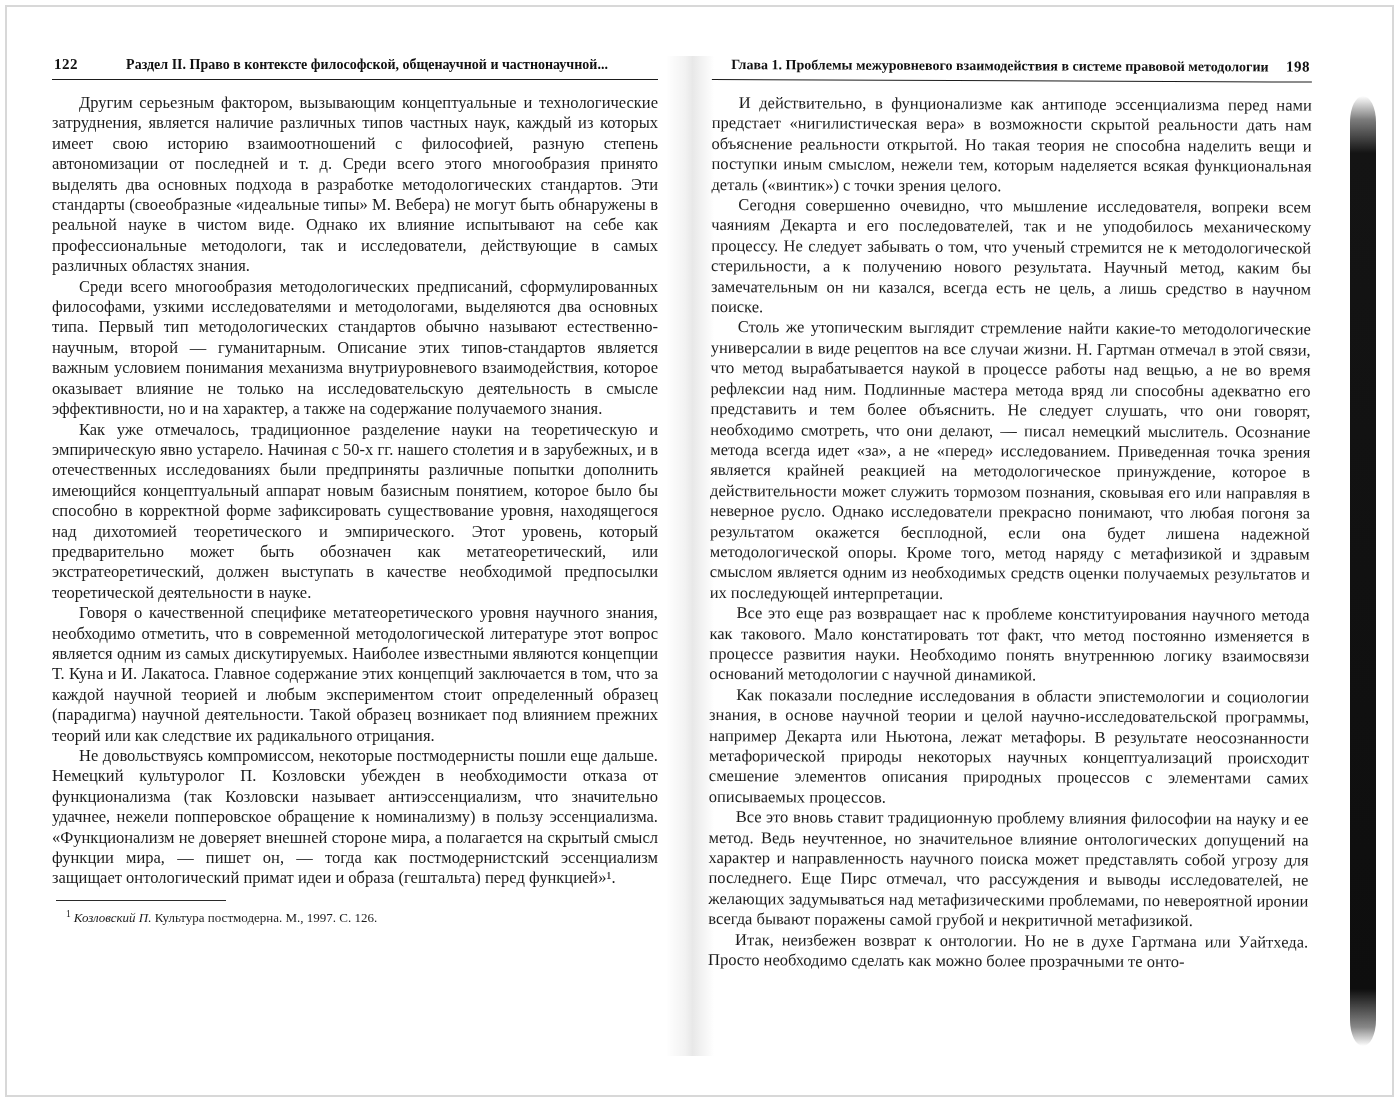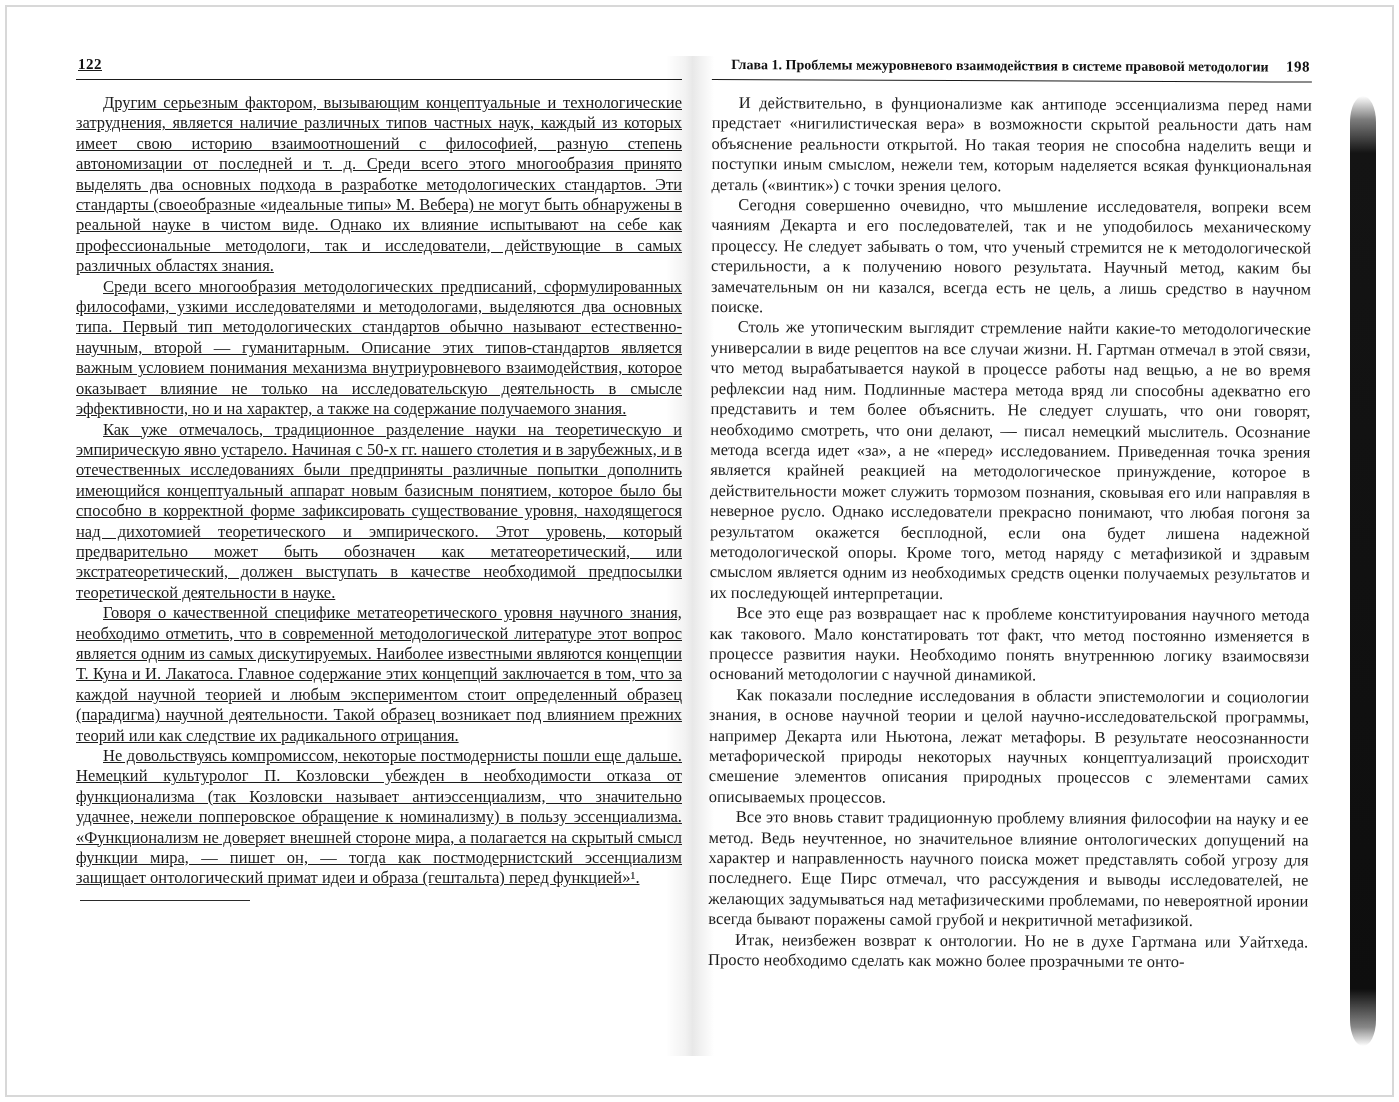--- a/index.html
+++ b/index.html
@@ -13,21 +13,21 @@
   .frame {
     position: absolute; inset: 5px;
     border: 2px solid #d8d8d8;
     pointer-events: none;
   }
   .page {
     position: absolute;
     top: 56px;
     color: #1c1c1c;
   }
-  .page-left  { left: 76px;  width: 606px; text-decoration: underline; }
+  .page-left  { left: 52px;  width: 606px; }
   .page-right { left: 712px; width: 600px; transform: rotate(0.25deg); transform-origin: top left; }
 
   .running-head {
     display: flex; align-items: baseline;
     font-weight: bold; font-size: 14px;
     color: #111;
     padding: 0 2px;
   }
   .running-head .pagenum { font-size: 15px; letter-spacing: 0.5px; }
   .running-head .title   { flex: 1; text-align: center; padding: 0 10px; }
@@ -81,30 +81,35 @@
   }
 </style>
 </head>
 <body>
 
 <div class="scan">
 
   <div class="page page-left">
     <div class="running-head">
       <span class="pagenum">122</span>
+      <span class="title">Раздел II. Право в контексте философской, общенаучной и частнонаучной...</span>
     </div>
     <div class="head-rule"></div>
     <div class="text-block">
       <p>Другим серьезным фактором, вызывающим концептуальные и технологические затруднения, является наличие различных типов частных наук, каждый из которых имеет свою историю взаимоотношений с философией, разную степень автономизации от последней и т. д. Среди всего этого многообразия принято выделять два основных подхода в разработке методологических стандартов. Эти стандарты (своеобразные «идеальные типы» М. Вебера) не могут быть обнаружены в реальной науке в чистом виде. Однако их влияние испытывают на себе как профессиональные методологи, так и исследователи, действующие в самых различных областях знания.</p>
       <p>Среди всего многообразия методологических предписаний, сформулированных философами, узкими исследователями и методологами, выделяются два основных типа. Первый тип методологических стандартов обычно называют естественно-научным, второй — гуманитарным. Описание этих типов-стандартов является важным условием понимания механизма внутриуровневого взаимодействия, которое оказывает влияние не только на исследовательскую деятельность в смысле эффективности, но и на характер, а также на содержание получаемого знания.</p>
       <p>Как уже отмечалось, традиционное разделение науки на теоретическую и эмпирическую явно устарело. Начиная с 50-х гг. нашего столетия и в зарубежных, и в отечественных исследованиях были предприняты различные попытки дополнить имеющийся концептуальный аппарат новым базисным понятием, которое было бы способно в корректной форме зафиксировать существование уровня, находящегося над дихотомией теоретического и эмпирического. Этот уровень, который предварительно может быть обозначен как метатеоретический, или экстратеоретический, должен выступать в качестве необходимой предпосылки теоретической деятельности в науке.</p>
       <p>Говоря о качественной специфике метатеоретического уровня научного знания, необходимо отметить, что в современной методологической литературе этот вопрос является одним из самых дискутируемых. Наиболее известными являются концепции Т. Куна и И. Лакатоса. Главное содержание этих концепций заключается в том, что за каждой научной теорией и любым экспериментом стоит определенный образец (парадигма) научной деятельности. Такой образец возникает под влиянием прежних теорий или как следствие их радикального отрицания.</p>
       <p>Не довольствуясь компромиссом, некоторые постмодернисты пошли еще дальше. Немецкий культуролог П. Козловски убежден в необходимости отказа от функционализма (так Козловски называет антиэссенциализм, что значительно удачнее, нежели попперовское обращение к номинализму) в пользу эссенциализма. «Функционализм не доверяет внешней стороне мира, а полагается на скрытый смысл функции мира, — пишет он, — тогда как постмодернистский эссенциализм защищает онтологический примат идеи и образа (гештальта) перед функцией»¹.</p>
     </div>
     <div class="footnote-rule"></div>
+    <div class="footnote">
+      <span class="fn-marker">1</span><span class="fn-author">Козловский П.</span>
+      <span class="fn-text">Культура постмодерна. М., 1997. С. 126.</span>
+    </div>
   </div>
 
   <div class="gutter-shadow"></div>
 
   <div class="page page-right">
     <div class="running-head">
       <span class="title">Глава 1. Проблемы межуровневого взаимодействия в системе правовой методологии</span>
       <span class="pagenum">198</span>
     </div>
     <div class="head-rule"></div>

